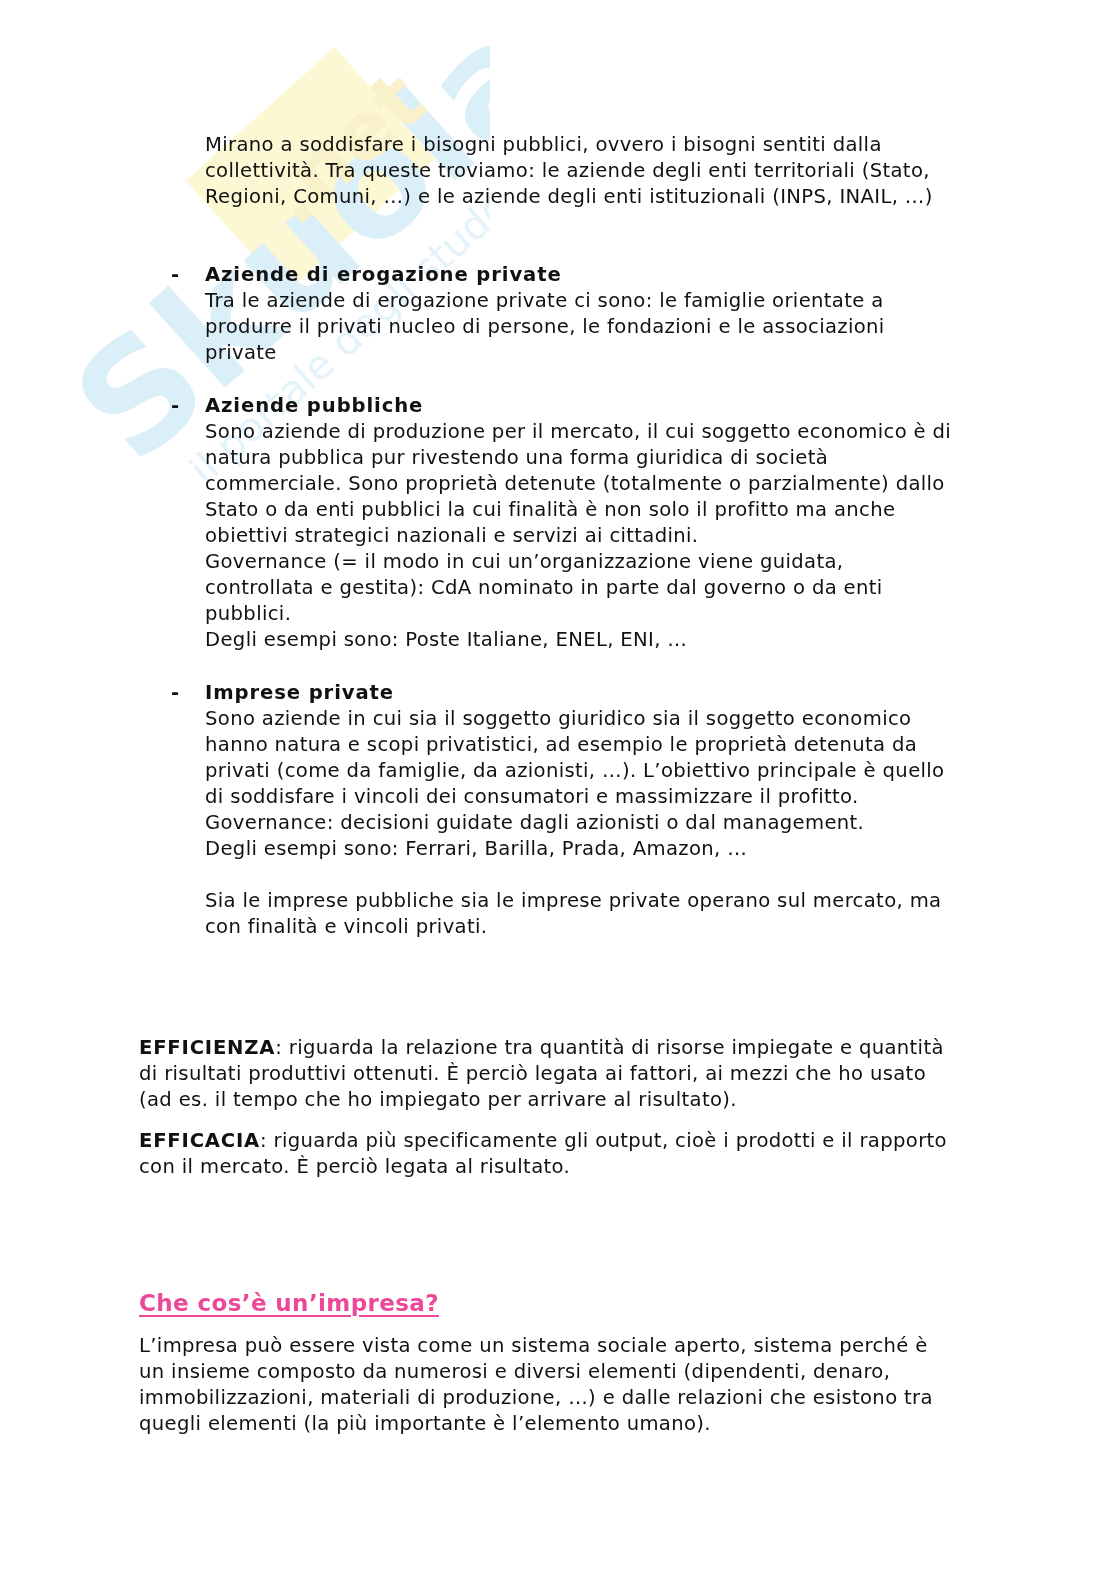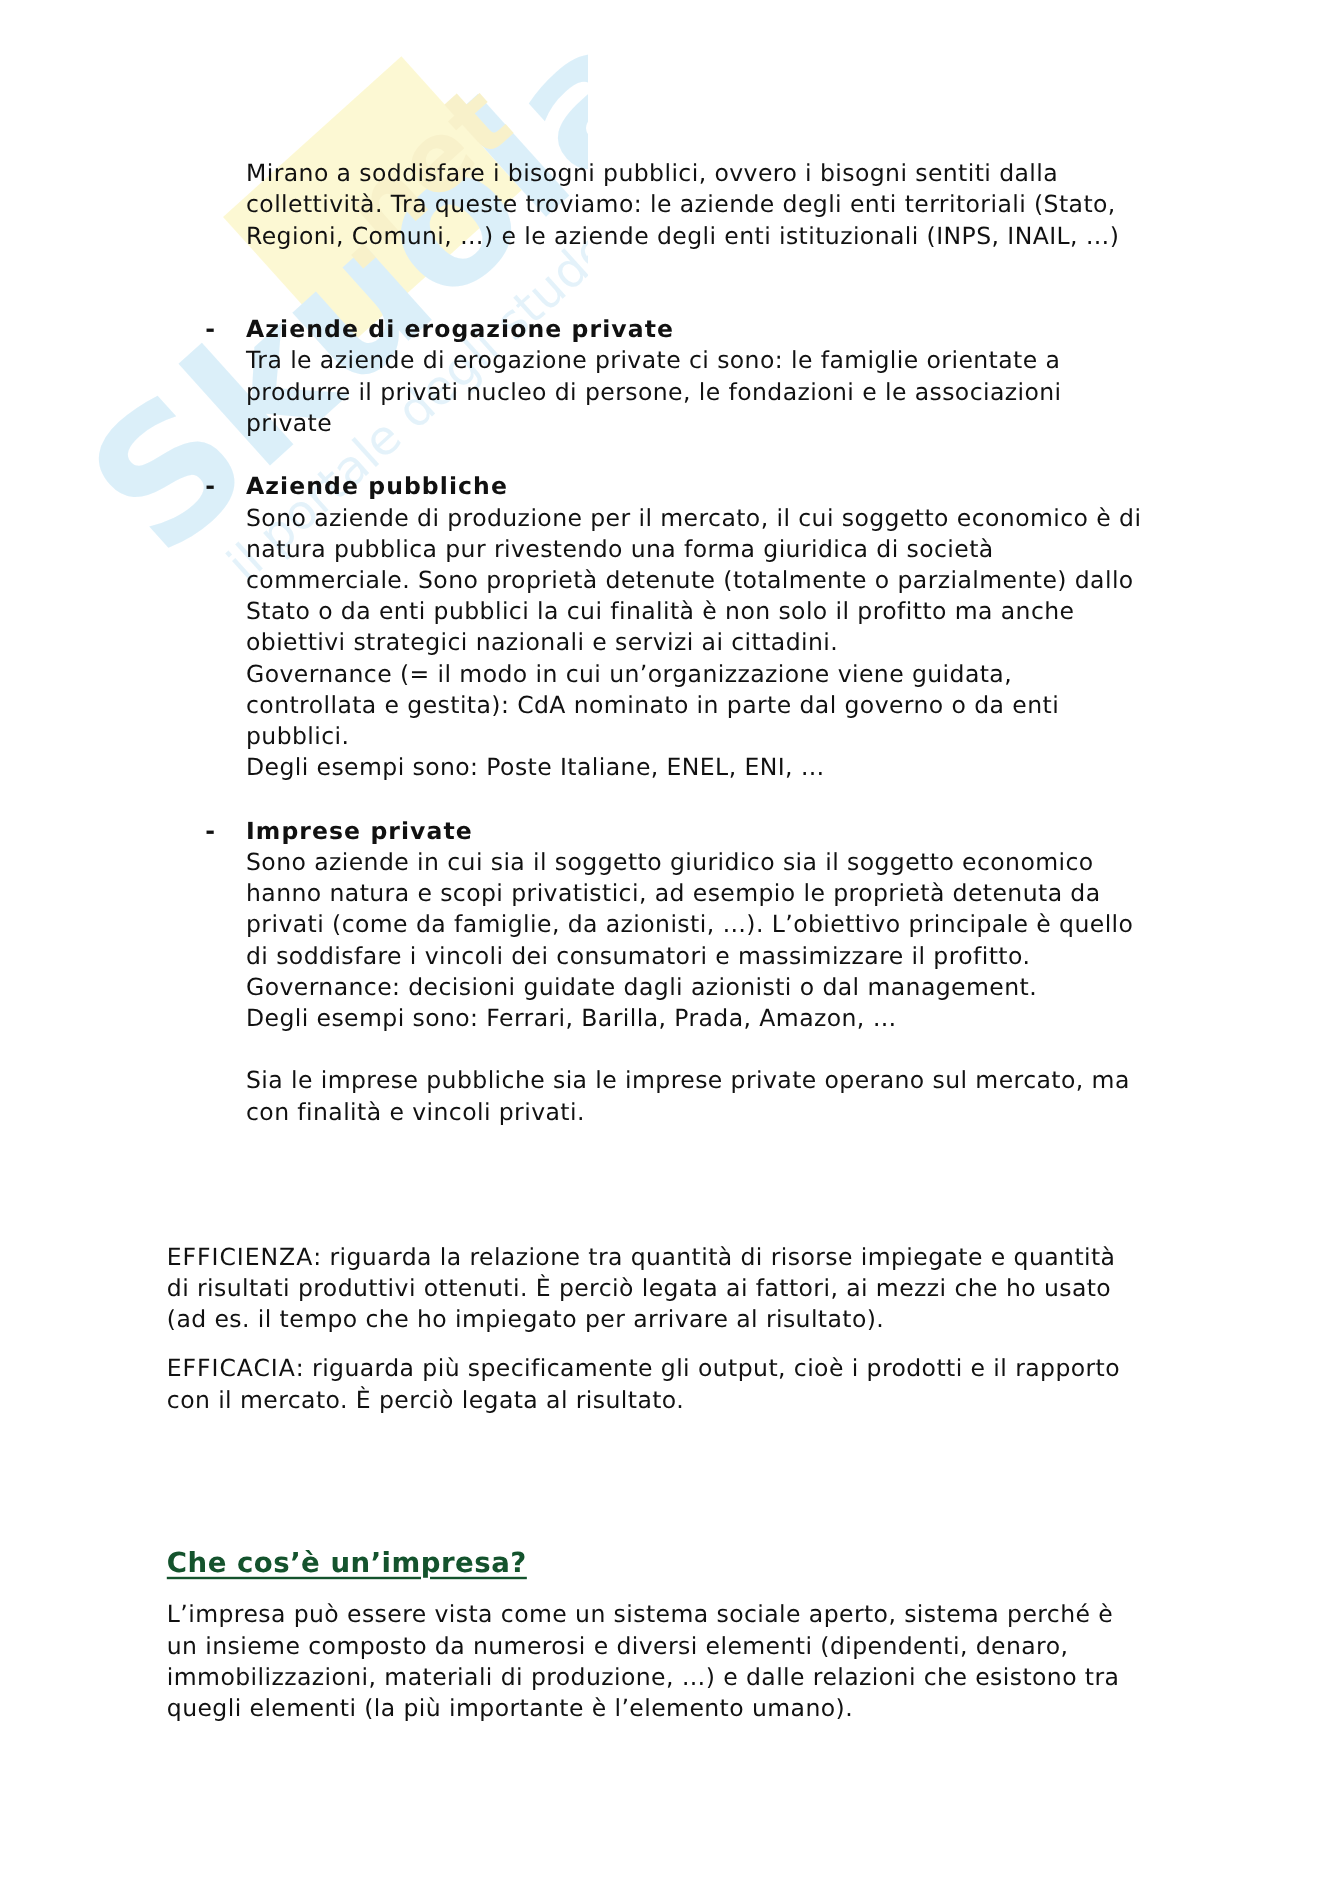--- a/index.html
+++ b/index.html
@@ -18,25 +18,25 @@
   }
   .bold { font-weight: bold; letter-spacing: 0.9px; }
   .ind { left: 173px; }
   .body { left: 107px; }
   .dash { position: absolute; left: 139px; font-weight: bold; font-size: 19.6px; line-height: 26px; }
   .h1 {
     position: absolute; left: 0; width: 1116px; text-align: center;
     color: #7cc84a; font-weight: bold; font-size: 31px; line-height: 40px; letter-spacing: 0.6px;
   }
   .h2 {
-    position: absolute; left: 107px; color: #14532d; font-weight: bold;
+    position: absolute; left: 107px; color: #ec4899; font-weight: bold;
     font-size: 23px; line-height: 30px; text-decoration: underline; text-decoration-thickness: 2px;
     text-underline-offset: 4px; letter-spacing: 0.4px;
   }
-  .term { font-weight: normal; letter-spacing: 0.8px; text-align: right; }
+  .term { font-weight: bold; letter-spacing: 0.8px; text-align: right; }
 </style>
 </head>
 <body>
 
 <svg class="watermark" viewBox="0 0 470 480" xmlns="http://www.w3.org/2000/svg">
   <g transform="rotate(-42 235 240)" opacity="0.55">
     <rect x="250" y="120" width="200" height="150" fill="#fbf3b0"></rect>
     <text x="20" y="300" font-family="DejaVu Sans, sans-serif" font-weight="bold" font-size="150" fill="#bfe3f5">Skuola</text>
     <text x="300" y="230" font-family="DejaVu Sans, sans-serif" font-weight="bold" font-size="80" fill="#f3e7a0">.net</text>
     <text x="60" y="360" font-family="DejaVu Sans, sans-serif" font-size="40" fill="#cfe9f6">il portale degli studenti</text>

